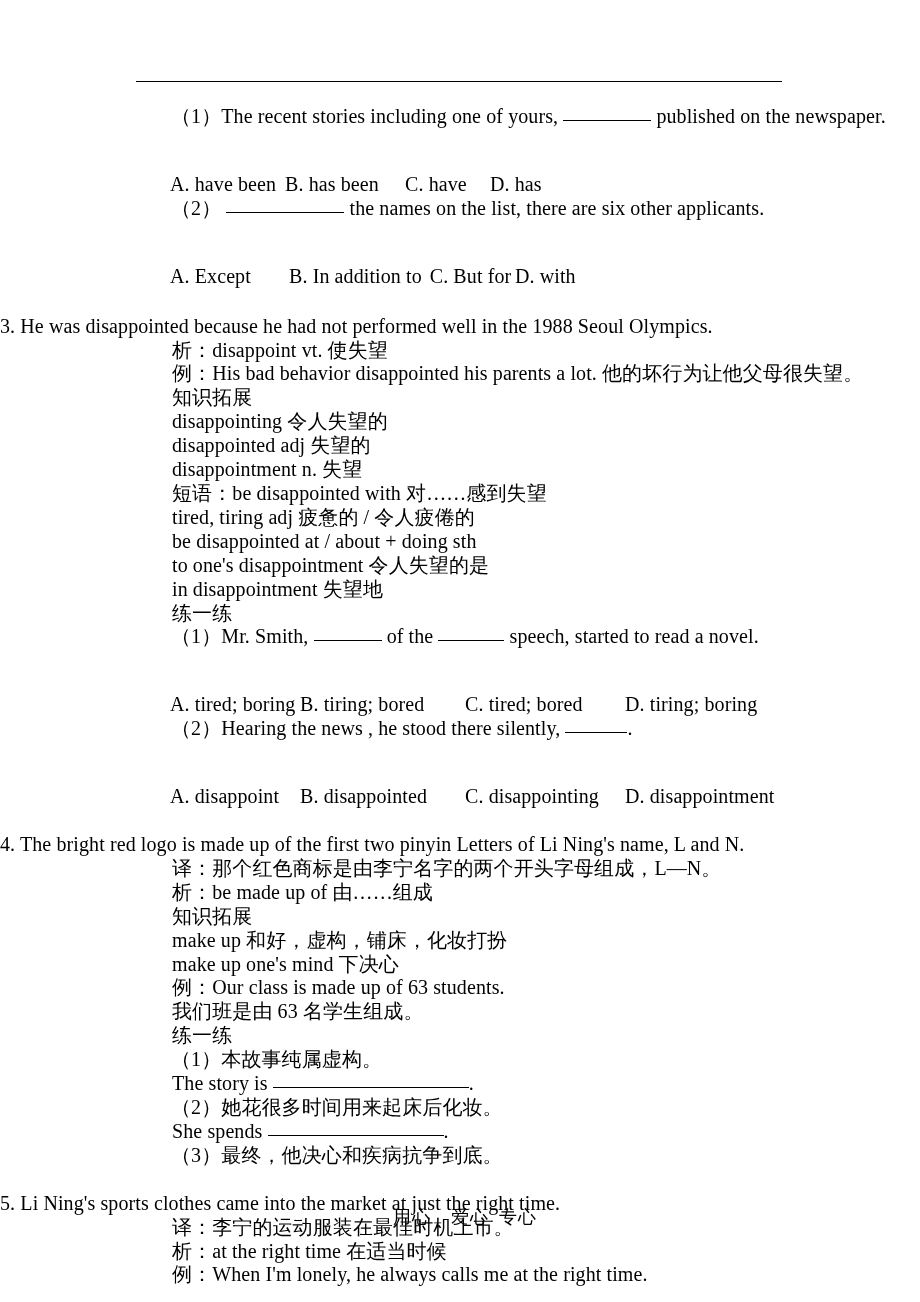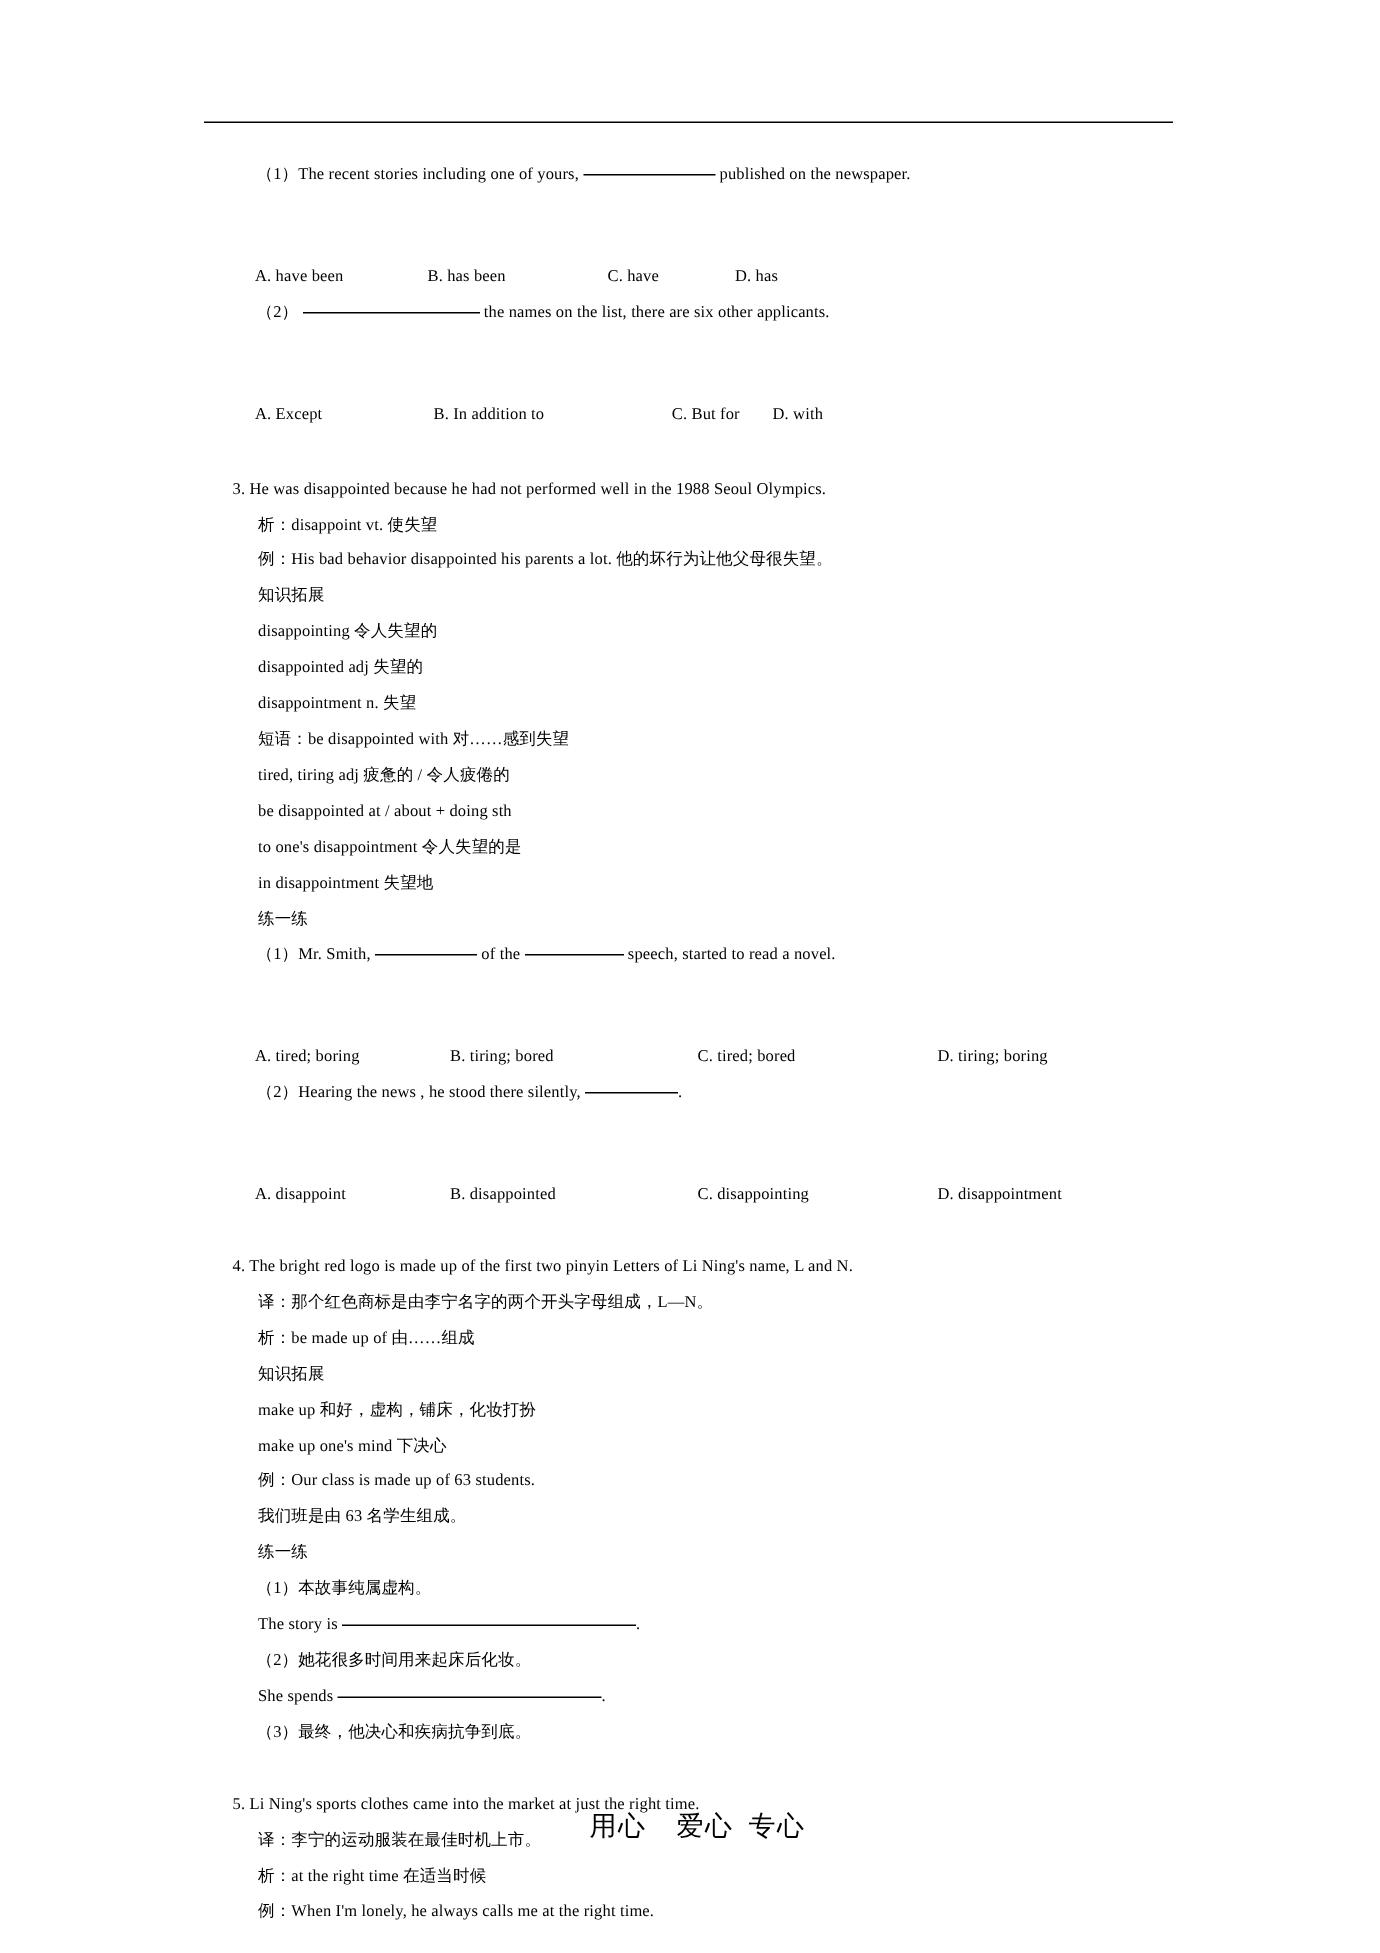--- a/index.html
+++ b/index.html
@@ -29,27 +29,27 @@
     height: 0;
     border-top: 1.6px solid #000;
   }
   .content {
     position: absolute;
     left: 0;
     top: 105px;
     width: 920px;
   }
   .line {
-    font-size: 11px;
+    font-size: 20px;
     line-height: 23.9px;
     white-space: pre;
     letter-spacing: 0.1px;
   }
   
-  .lv-num   { padding-left: 155px; }   
+  .lv-num   { }   
   .lv-body  { padding-left: 172px; }   
   .lv-sub   { padding-left: 171px; }   
   .lv-opt   { padding-left: 170px; }
   .gap-md { height: 24px; }
   .gap-lg { height: 26px; }
 
   .opts { display: block; white-space: pre; }
   .opt { display: inline-block; margin-top: 44px; }
 
   

